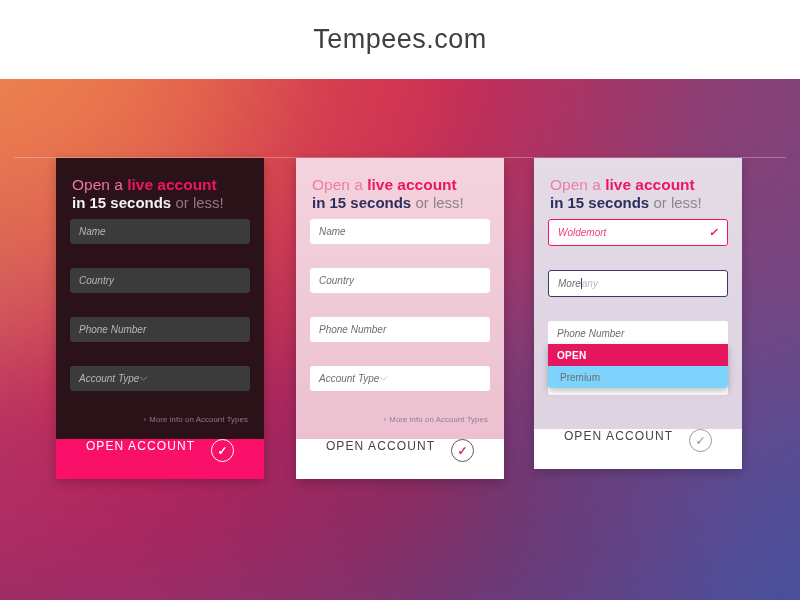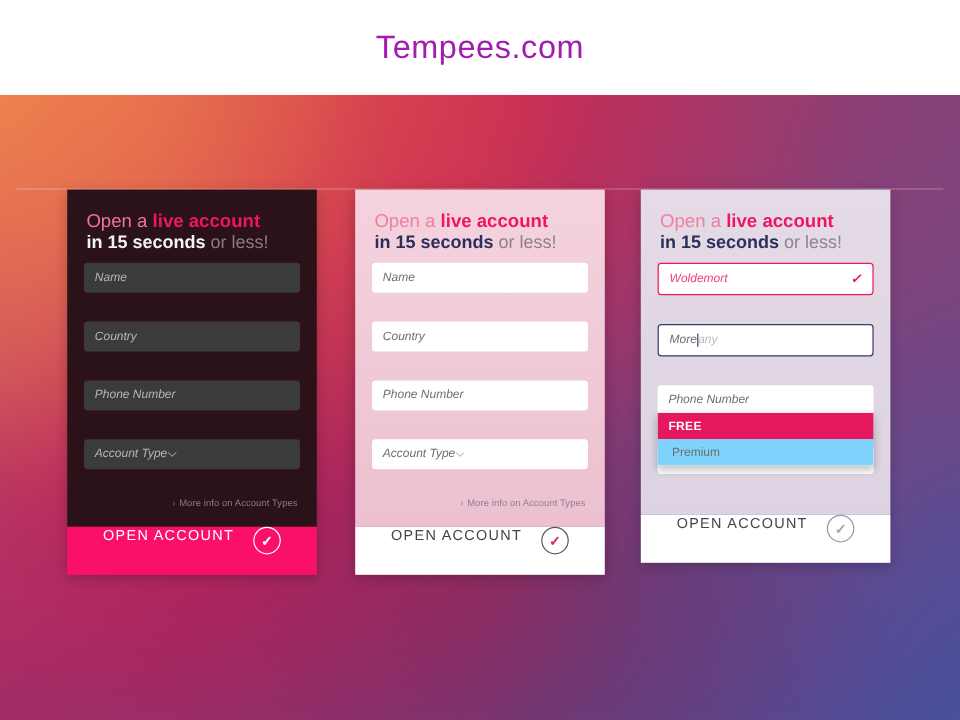--- a/index.html
+++ b/index.html
@@ -11,21 +11,21 @@
   #stage { position:relative; width:800px; height:600px; overflow:hidden; }
 
   
   .topbar {
     position:absolute; left:0; top:0; width:800px; height:79px;
     background:#ffffff; z-index:30;
   }
   .logo {
     position:absolute; left:0; top:24px; width:800px; text-align:center;
     font-size:27px; letter-spacing:0.5px; font-weight:300;
-    color:#a21caf; font-family:"Liberation Sans", sans-serif;
+    color:#404040; font-family:"Liberation Sans", sans-serif;
   }
 
   
   .bg { position:absolute; left:0; top:79px; width:800px; height:521px; overflow:hidden; }
   .bg-base {
     position:absolute; left:-60px; top:-60px; width:920px; height:640px;
     background:
       radial-gradient(circle at 2% 2%, #f08a4e 0%, rgba(240,138,78,0) 34%),
       radial-gradient(circle at 18% 8%, #e25a4a 0%, rgba(226,90,74,0) 40%),
       radial-gradient(circle at 48% 10%, #d02a52 0%, rgba(208,42,82,0) 45%),
@@ -269,19 +269,19 @@
           </span>
         </div>
       </div>
 
       <div class="obtn">
         <span class="obtn-label">OPEN ACCOUNT</span>
         <span class="circle">✓</span>
       </div>
 
       <div class="dropdown">
-        <div class="dd-opt sel">FREE</div>
+        <div class="dd-opt sel">OPEN</div>
         <div class="dd-opt norm">Premium</div>
       </div>
     </div>
 
   </div>
 </div>
 
 </body></html>

